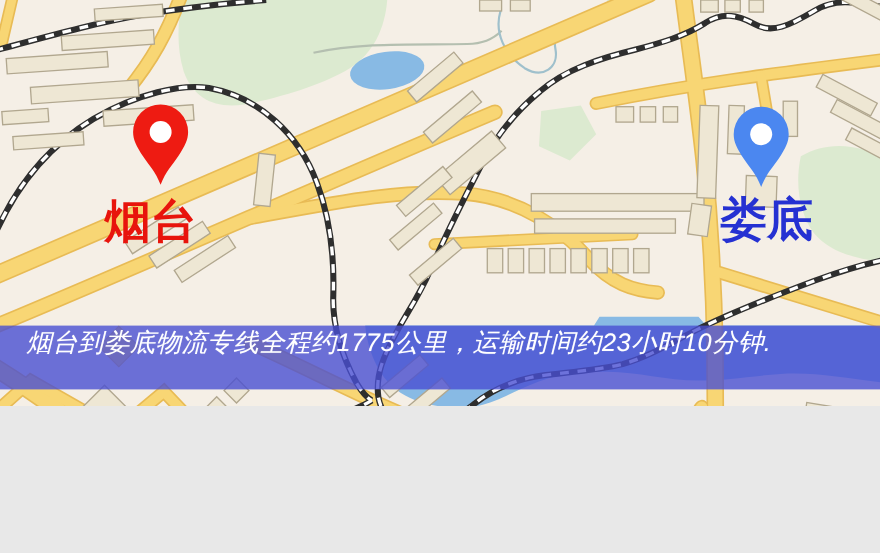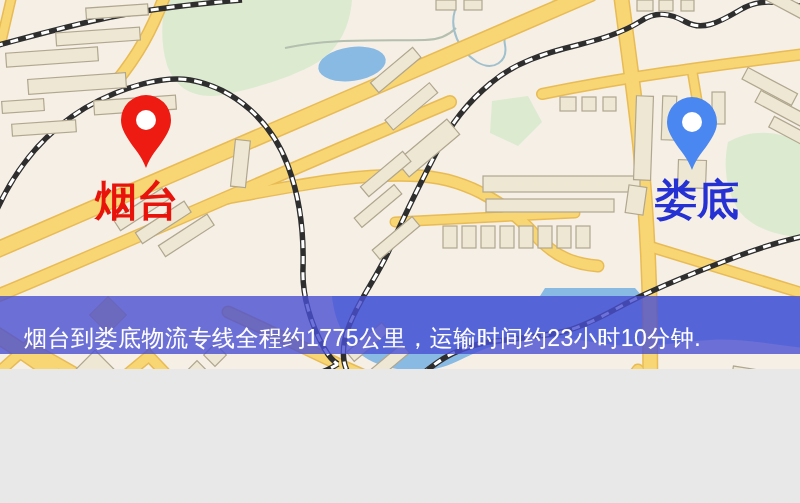--- a/index.html
+++ b/index.html
@@ -1,22 +1,22 @@
 <!DOCTYPE html>
 <html><head>
 <meta charset="utf-8">
 <style>
   html,body{margin:0;padding:0;background:#e8e8e8;font-family:"Liberation Sans",sans-serif;}
   .stage{position:relative;width:800px;height:369px;overflow:hidden;background:#f5efe6;}
   .stage svg{position:absolute;left:0;top:0;display:block;}
   .banner{
     position:absolute;left:0;top:296px;width:800px;height:58px;
     background:rgba(72,79,210,0.80);
-    display:flex;align-items:flex-end;
-    box-sizing:border-box;padding-left:24px;
+    display:flex;align-items:flex-start;
+    box-sizing:border-box;padding-left:24px;font-style:italic;
   }
   .banner span{
     color:#ffffff;font-size:23px;letter-spacing:0.5px;
     font-family:"Liberation Sans",sans-serif;
     text-shadow:0 0 1px rgba(255,255,255,0.35);
     white-space:nowrap;
   }
   .map-label{font-weight:bold;font-size:42px;font-family:"Liberation Sans",sans-serif;}
 </style>
 </head>

